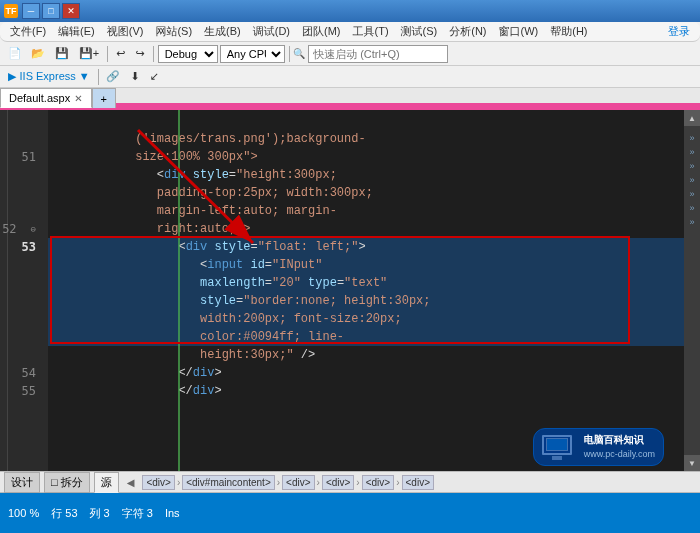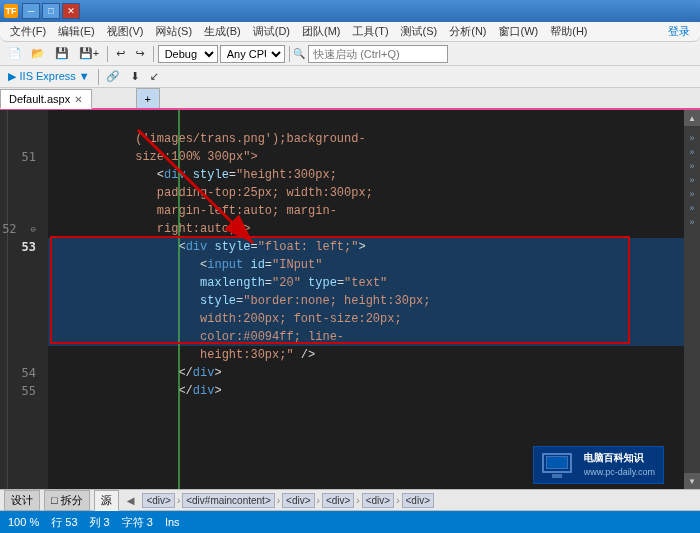--- a/index.html
+++ b/index.html
@@ -132,24 +132,22 @@
       align-items: center;
       padding: 0 4px;
       gap: 2px;
       font-size: 11px;
     }
 
     
     .tab-bar {
       height: 22px;
       background: #e8e8e8;
-      border-bottom: 2px solid #ec4899;
-      display: flex;
-      align-items: flex-end;
-      gap: 44px;
+      border-bottom: 7px solid #ec4899;
+      display: flex;
     }
     .tab {
       height: 20px;
       padding: 0 8px;
       background: #c0d8f0;
       border: 1px solid #aaa;
       border-bottom: none;
       display: flex;
       align-items: center;
       font-size: 11px;
@@ -238,21 +236,21 @@
       width: 14px;
       color: #7a9fbf;
       font-size: 9px;
       line-height: 12px;
       text-align: center;
       margin-top: 2px;
     }
 
     
     .status-bar {
-      height: 22px;
+      height: 40px;
       background: #007acc;
       display: flex;
       align-items: center;
       padding: 0 8px;
       color: white;
       font-size: 11px;
       gap: 12px;
     }
 
     
@@ -466,21 +464,21 @@
 
       <svg style="position:absolute; top:0; left:0; width:100%; height:100%; pointer-events:none; z-index:11;">
         <defs>
           <marker id="arrowhead" markerWidth="10" markerHeight="7" refX="10" refY="3.5" orient="auto">
             <polygon points="0 0, 10 3.5, 0 7" fill="#cc0000"></polygon>
           </marker>
         </defs>
         <line x1="90" y1="20" x2="205" y2="133" stroke="#cc0000" stroke-width="3" marker-end="url(#arrowhead)"></line>
       </svg>
 
-      <div style="position:absolute; bottom:5px; right:20px; background:rgba(0,60,140,0.88); border:1px solid #0050aa; border-radius:0; padding:4px 8px; display:flex; align-items:center; gap:12px; z-index:20;margin-top:21px;">
+      <div style="position:absolute; bottom:5px; right:20px; background:rgba(0,60,140,0.88); border:1px solid #0050aa; border-radius:12px; padding:4px 8px; display:flex; align-items:center; gap:12px; z-index:20;margin-top:21px;">
         <div style="display:flex; flex-direction:column; align-items:center;">
           <div style="width:30px; height:20px; background:#003888; border:2px solid #5080c0; border-radius:1px; display:flex; align-items:center; justify-content:center;">
             <div style="width:22px; height:13px; background:#0058b0; border:1px solid #4070b0;"></div>
           </div>
           <div style="width:10px; height:4px; background:#4070b0; margin-top:1px;"></div>
         </div>
         <div style="color:white; font-size:9px; line-height:14px;">
           <div style="font-weight:bold; font-size:10px;">电脑百科知识</div>
           <div style="color:#99bbdd;">www.pc-daily.com</div>
         </div>

